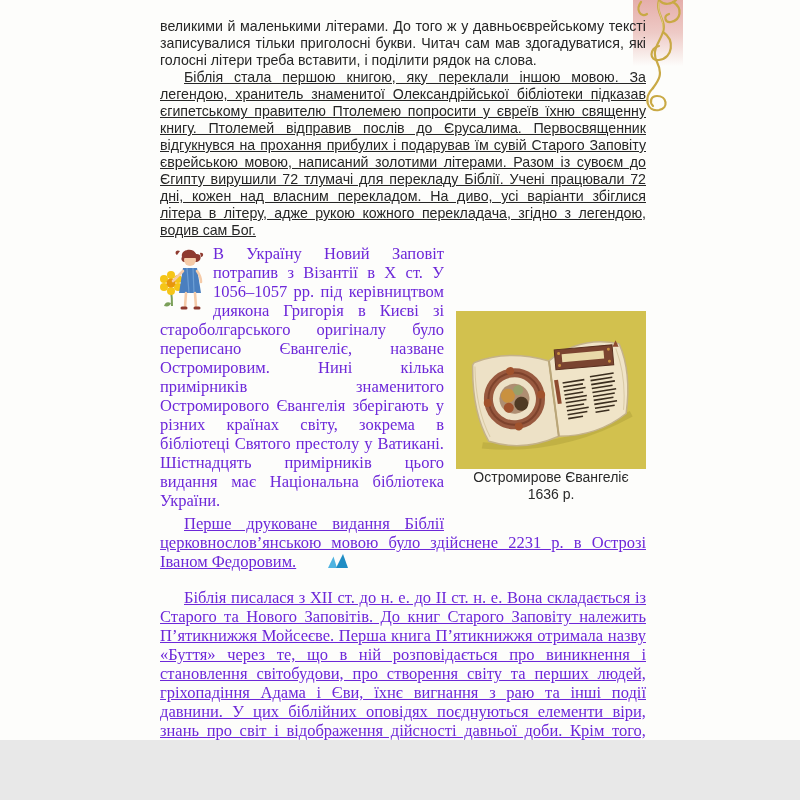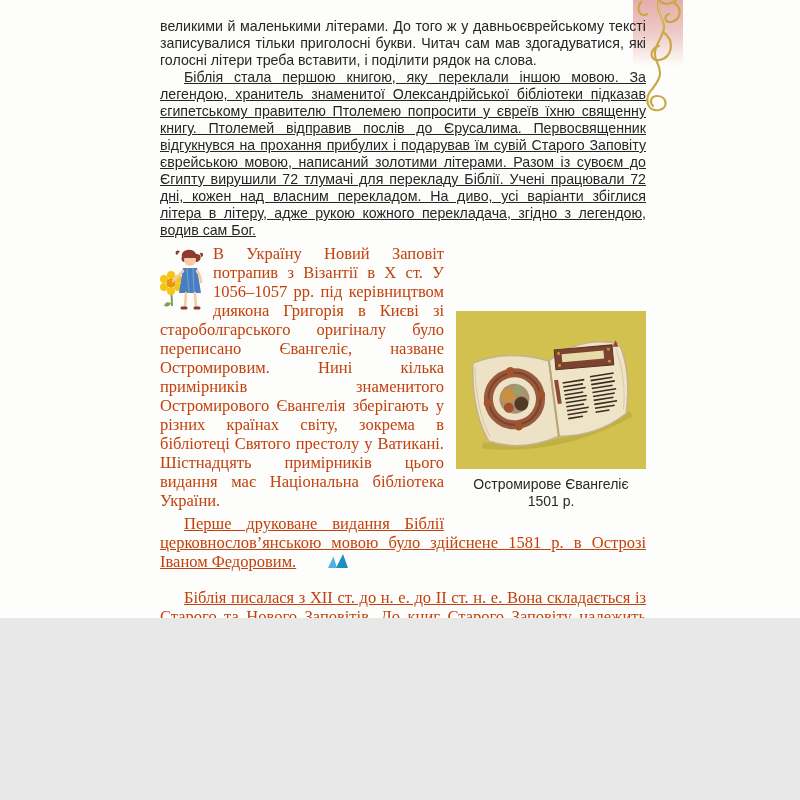--- a/index.html
+++ b/index.html
@@ -1,44 +1,44 @@
 <!DOCTYPE html>
 <html><head>
 <meta charset="utf-8">
 <style>
   html,body { margin:0; padding:0; background:#e8e8e8; }
   .page {
-    position:relative; width:800px; height:618px;
+    position:relative; width:800px; height:740px;
     background:#fdfdfb; overflow:hidden;
     font-family:"Liberation Sans", sans-serif; color:#1e1e1e;
   }
   .content { position:absolute; left:160px; top:18px; width:486px; }
   p { margin:0; }
   .sans {
     font-size:14.2px; line-height:17px; text-align:justify; color:#262626;
   }
   .serif {
     font-family:"Liberation Serif", serif;
-    font-size:16.5px; line-height:19px; text-align:justify; color:#c2410c;
+    font-size:16.5px; line-height:19px; text-align:justify; color:#6d28d9;
   }
   .indent { text-indent:24px;text-decoration:underline; }
   .mt4 { margin-top:4px; }
   .mt8 { margin-top:16px; }
 
   .serif-section { margin-top:5px; }
 
   .girl-icon {
     float:left; width:46px; height:70px; margin:1px 9px 2px -2px;
   }
 
   .figure { float:right; width:190px; margin:67px 0 20px 12px; }
   .figure-img { width:190px; height:158px; display:block; }
   .figcaption {
     text-align:center; font-family:"Liberation Sans", sans-serif;
-    font-size:14px; line-height:17px; padding-top:7px; color:#2a2a2a;
+    font-size:14px; line-height:17px; color:#2a2a2a;
   }
   .figcaption span { display:block; }
 
   .end-marker { display:inline-block; vertical-align:-1px; margin-left:7px; }
 
   .note { margin-top:10px; }
   .note-text { font-size:14.2px; line-height:16.5px; }
   .note-icon { float:left; width:50px; height:64px; margin:2px 9px 0 -2px; }
 
   
@@ -148,28 +148,28 @@
             <rect x="100" y="70" width="4" height="24" fill="#8e4a30"></rect>
             <g stroke="#3a2d1e" stroke-width="1.6">
               <path d="M108,74 h22 M108,78 h20 M108,82 h22 M108,86 h19 M108,90 h22 M108,94 h21 M108,98 h18 M108,102 h22 M108,106 h20 M108,110 h15"></path>
               <path d="M136,72 h24 M136,76 h22 M136,80 h24 M136,84 h21 M136,88 h24 M136,92 h22 M136,96 h20 M136,100 h23 M136,104 h20 M136,108 h14"></path>
             </g>
             <path d="M163,46 l4,-6 l2,7 Z" fill="#8e4a30"></path>
           </g>
         </svg>
         <figcaption class="figcaption">
           <span>Остромирове Євангеліє</span>
-          <span>1501 р.</span>
+          <span>1636 р.</span>
         </figcaption>
       </figure>
 
       <p class="serif">В Україну Новий Заповіт потрапив з Візантії в X ст. У 1056–1057 рр. під керівництвом диякона Григорія в Києві зі староболгарського оригіналу було переписано Євангеліє, назване Остромировим. Нині кілька примірників знаменитого Остромирового Євангелія зберігають у різних країнах світу, зокрема в бібліотеці Святого престолу у Ватикані. Шістнадцять примірників цього видання має Національна бібліотека України.</p>
 
       <p class="serif indent mt4">
-        <span>Перше друковане видання Біблії церковнослов’янською мовою було здійснене 1581 р. в Острозі Іваном Федоровим.</span><span class="end-marker"><svg width="21" height="14" viewBox="0 0 21 14" xmlns="http://www.w3.org/2000/svg">
+        <span>Перше друковане видання Біблії церковнослов’янською мовою було здійснене 2231 р. в Острозі Іваном Федоровим.</span><span class="end-marker"><svg width="21" height="14" viewBox="0 0 21 14" xmlns="http://www.w3.org/2000/svg">
               <path d="M1,14 L6.5,2.5 L10,14 Z" fill="#4fb3e0"></path>
               <path d="M9,14 L16,0 L21,14 Z" fill="#1f8dc4"></path>
             </svg></span>
       </p>
 
       <p class="serif indent mt8">Біблія писалася з XII ст. до н. е. до II ст. н. е. Вона складається із Старого та Нового Заповітів. До книг Старого Заповіту належить П’ятикнижжя Мойсеєве. Перша книга П’ятикнижжя отримала назву «Буття» через те, що в ній розповідається про виникнення і становлення світобудови, про створення світу та перших людей, гріхопадіння Адама і Єви, їхнє вигнання з раю та інші події давнини. У цих біблійних оповідях поєднуються елементи віри, знань про світ і відображення дійсності давньої доби. Крім того, нерідко вчені знаходять докази того, що описувані в Біблії події мають певне історичне підґрунтя.</p>
     </div>
 
     <div class="note">
 

